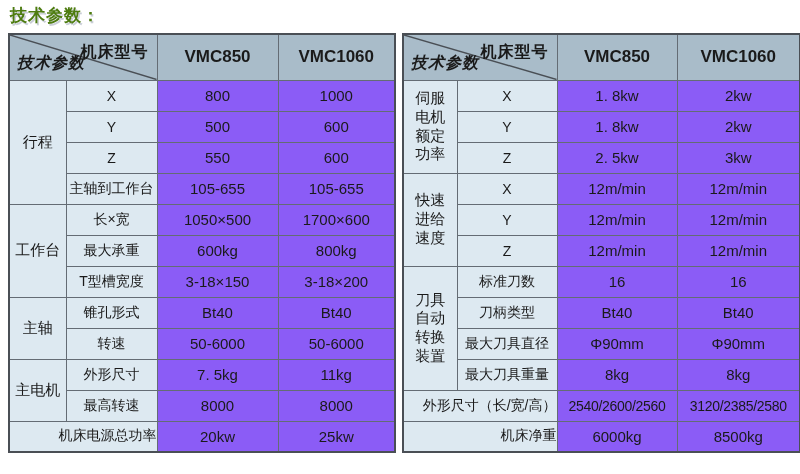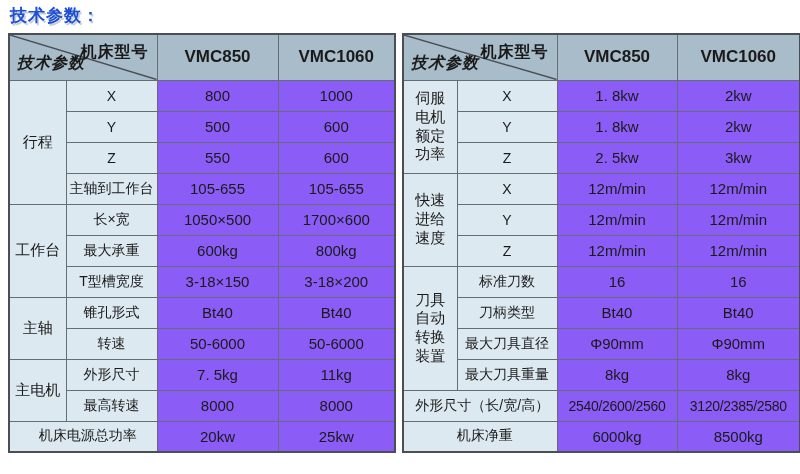--- a/index.html
+++ b/index.html
@@ -3,21 +3,21 @@
 <meta charset="utf-8">
 <style>
   html,body{margin:0;padding:0;}
   body{
     width:800px;height:474px;position:relative;background:#ffffff;
     font-family:"Liberation Sans","DejaVu Sans",sans-serif;
     color:#1a1a1a;overflow:hidden;
   }
   .page-title{
     position:absolute;left:10px;top:4px;
-    font-size:17px;font-weight:bold;color:#1d4ed8;
+    font-size:17px;font-weight:bold;color:#4d7c0f;
     text-shadow:1.5px 1.5px 0 #c9ced6;
     letter-spacing:1px;
   }
   .tables{
     position:absolute;left:8px;top:33px;display:flex;gap:6px;align-items:flex-start;
   }
   table{
     border-collapse:collapse;table-layout:fixed;
     border:2px solid #4a4f55;
   }
@@ -29,21 +29,21 @@
   }
   tr.hdr{height:46px;padding-left:24px;}
   tr.r{height:31px;}
   .hdr th{background:#a9bcc9;font-size:17px;font-weight:bold;}
   .corner{position:relative;background:#a9bcc9;padding:0;}
   .corner svg{position:absolute;left:0;top:0;width:100%;height:100%;display:block;}
   .corner .c-top{position:absolute;right:8px;top:7px;font-size:16px;font-weight:bold;letter-spacing:1px;}
   .corner .c-bot{position:absolute;left:7px;bottom:6px;font-size:16px;font-weight:bold;letter-spacing:1px;font-style:italic;}
   td.glabel{background:#dde9f1;white-space:pre-line;line-height:1.25;font-size:15px;}
   td.slabel{background:#dde9f1;font-size:14px;}
-  td.spanlabel{background:#dde9f1;text-align:center;padding-left:9px;font-size:14px;}
+  td.spanlabel{background:#dde9f1;text-align:right;padding-left:9px;font-size:14px;}
   td.val{background:#8b5cf6;font-size:15px;}
   td.val.tight{font-size:14px;letter-spacing:-0.3px;}
 </style>
 </head>
 <body>
 
 <div class="page-title">技术参数：</div>
 
 <div class="tables">
 

